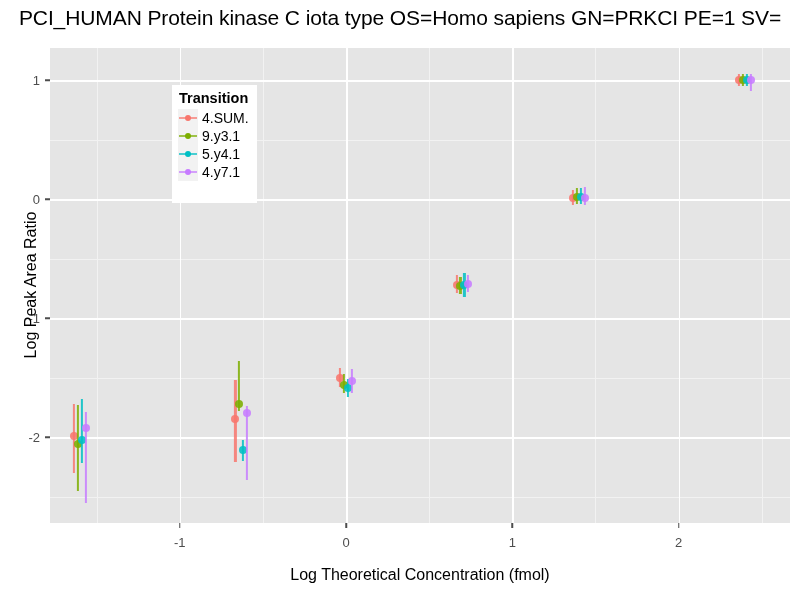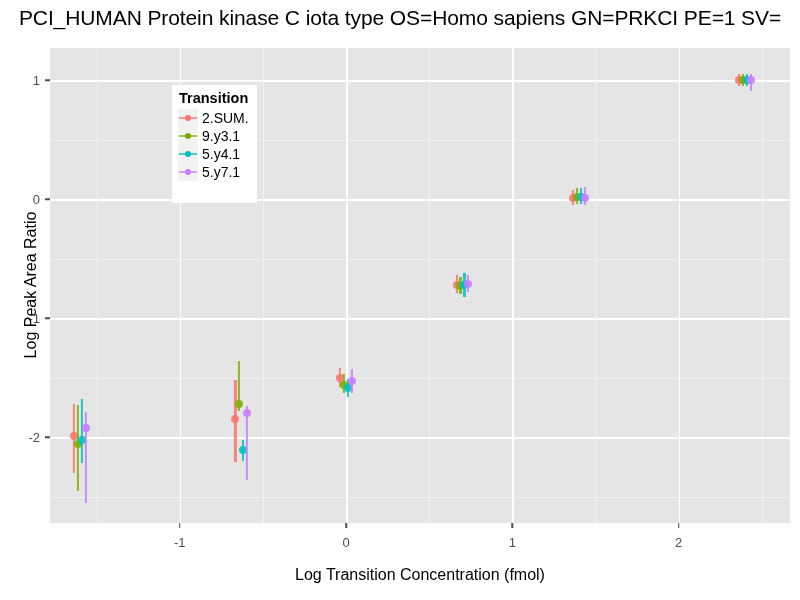--- a/index.html
+++ b/index.html
@@ -277,50 +277,50 @@
       <div class="x-tick-label" style="left: 129.708px;">-1</div>
       <div class="x-tick-mark" style="left: 129.708px;"></div>
       <div class="x-tick-label" style="left: 296px;">0</div>
       <div class="x-tick-mark" style="left: 296px;"></div>
       <div class="x-tick-label" style="left: 462.292px;">1</div>
       <div class="x-tick-mark" style="left: 462.292px;"></div>
       <div class="x-tick-label" style="left: 628.584px;">2</div>
       <div class="x-tick-mark" style="left: 628.584px;"></div>
     </div>
 
-  <div id="x-axis-title">Log Transition Concentration (fmol)</div>
+  <div id="x-axis-title">Log Theoretical Concentration (fmol)</div>
   <div id="y-axis-title">Log Peak Area Ratio</div>
 
   <div id="legend">
     <div id="legend-title">Transition</div>
     <div id="legend-items">
         <div class="legend-row">
           <div class="legend-key">
             <div class="lk-line" style="background: rgb(248, 118, 109); opacity: 0.7;"></div>
             <div class="lk-dot" style="background: rgb(248, 118, 109);"></div>
           </div>
-          <div class="legend-label">2.SUM.</div>
+          <div class="legend-label">4.SUM.</div>
         </div>
         <div class="legend-row">
           <div class="legend-key">
             <div class="lk-line" style="background: rgb(124, 174, 0); opacity: 0.7;"></div>
             <div class="lk-dot" style="background: rgb(124, 174, 0);"></div>
           </div>
           <div class="legend-label">9.y3.1</div>
         </div>
         <div class="legend-row">
           <div class="legend-key">
             <div class="lk-line" style="background: rgb(0, 191, 196); opacity: 0.7;"></div>
             <div class="lk-dot" style="background: rgb(0, 191, 196);"></div>
           </div>
           <div class="legend-label">5.y4.1</div>
         </div>
         <div class="legend-row">
           <div class="legend-key">
             <div class="lk-line" style="background: rgb(199, 124, 255); opacity: 0.7;"></div>
             <div class="lk-dot" style="background: rgb(199, 124, 255);"></div>
           </div>
-          <div class="legend-label">5.y7.1</div>
+          <div class="legend-label">4.y7.1</div>
         </div>
       </div>
   </div>
 
 </div>
 
 </body></html>

